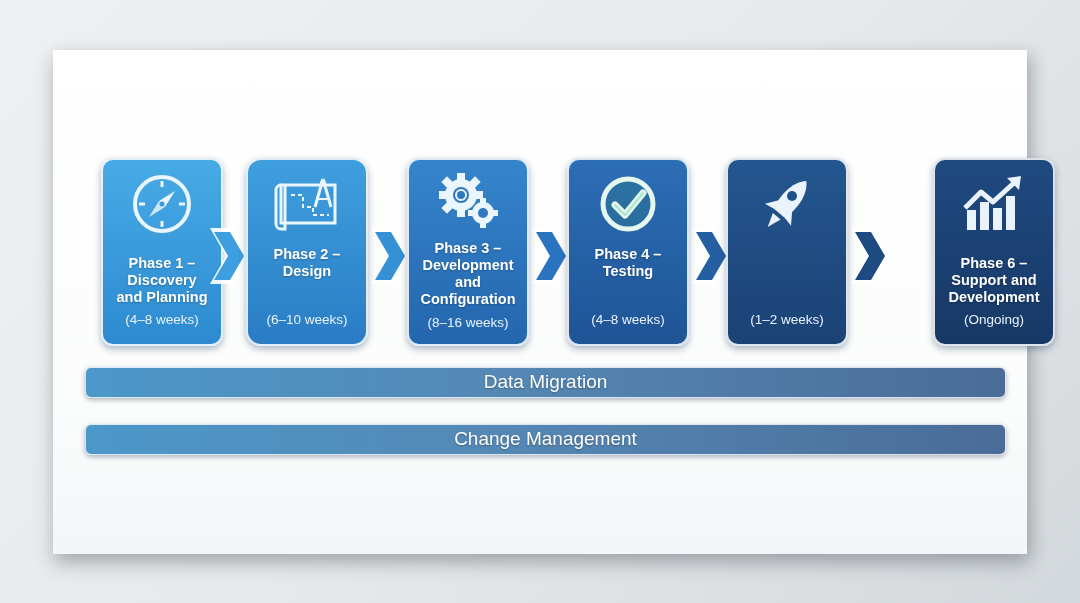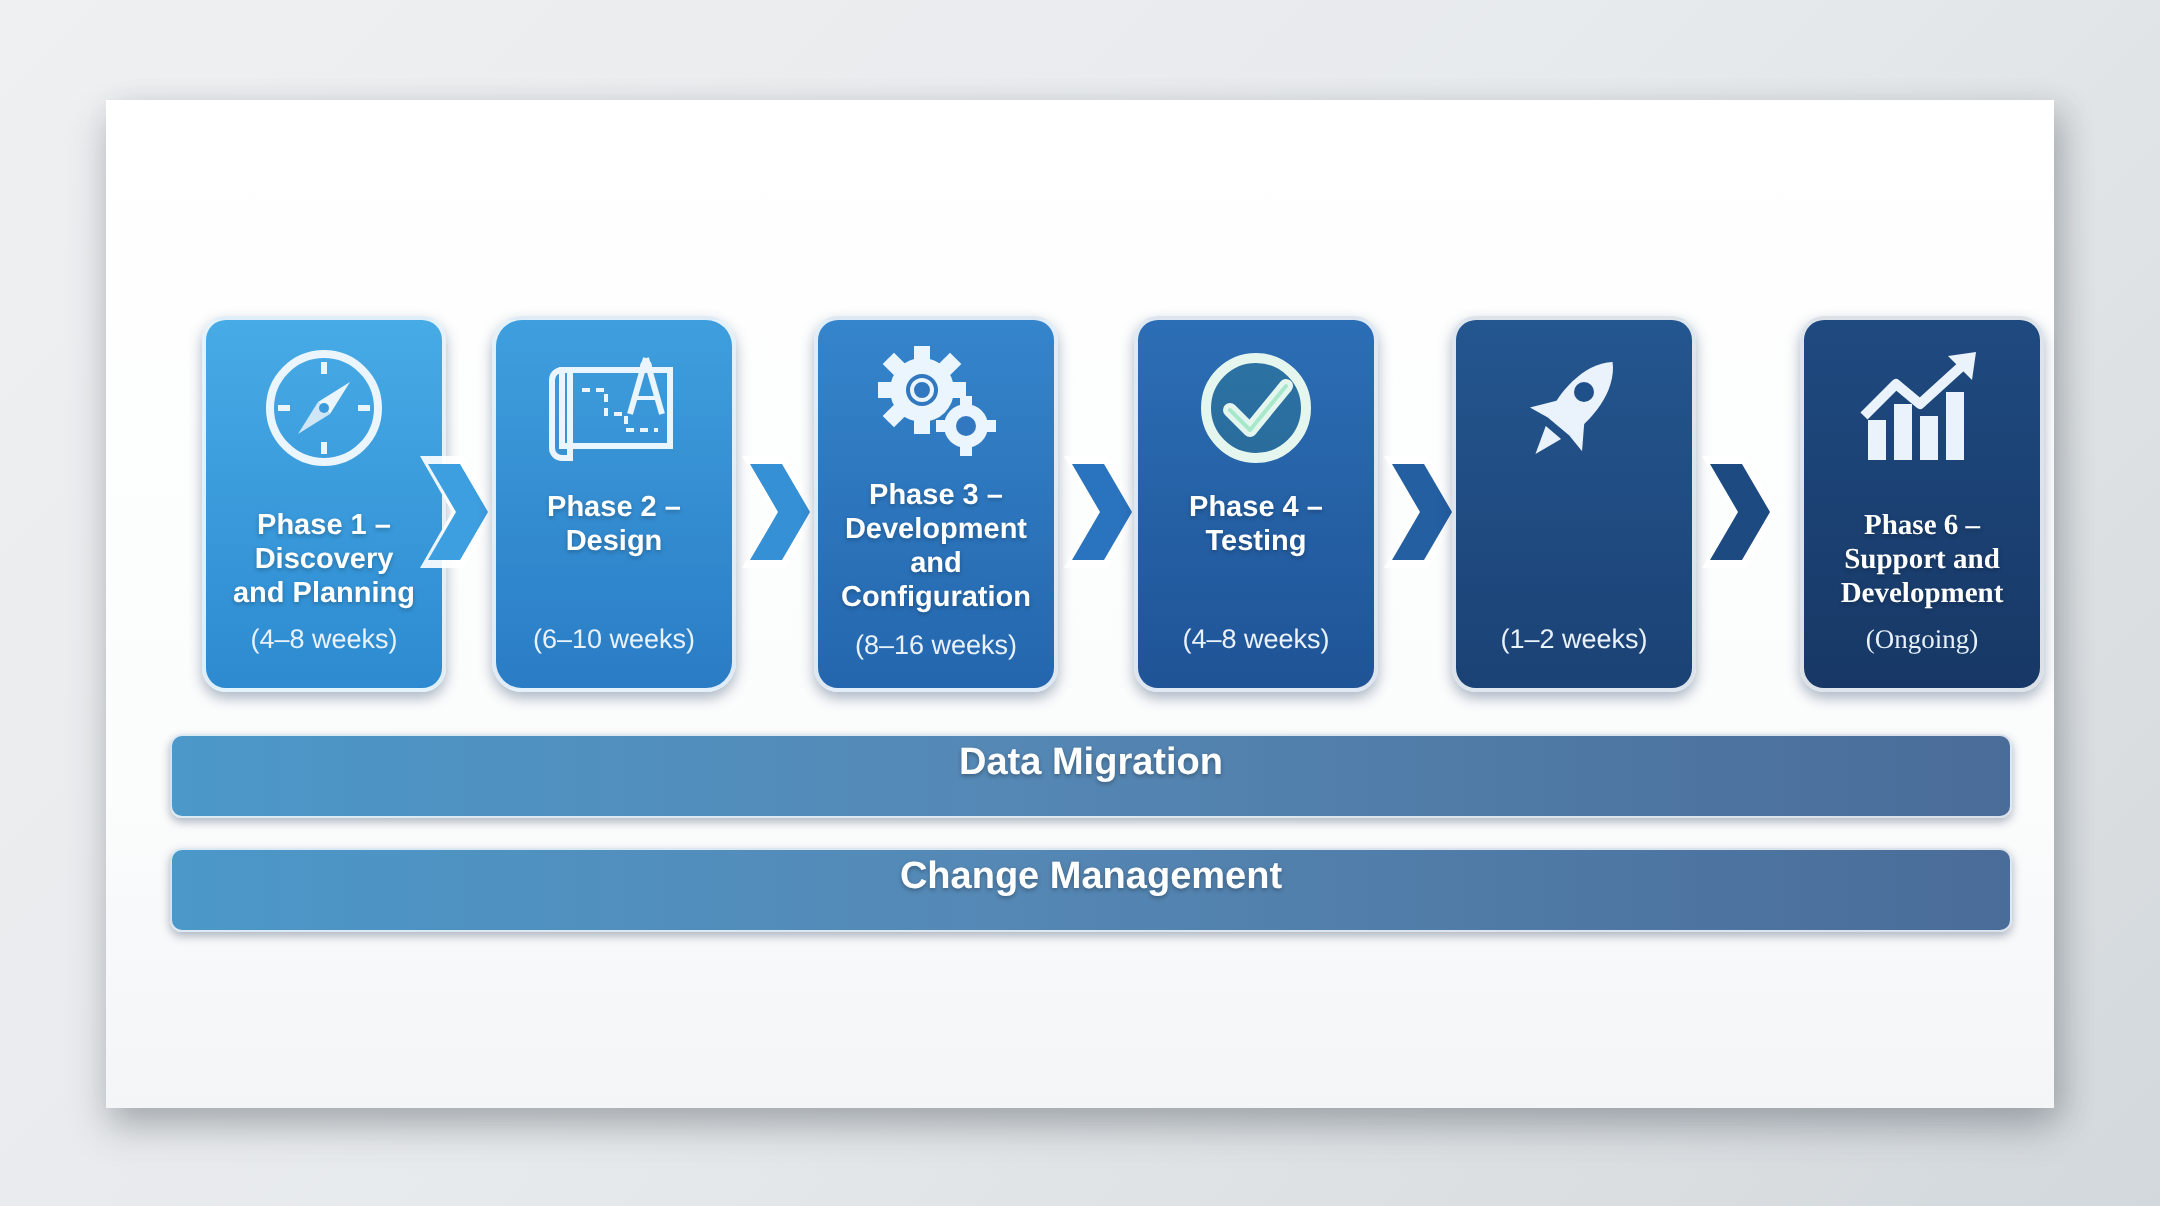--- a/index.html
+++ b/index.html
@@ -27,25 +27,25 @@
     font-weight:bold; font-size:14.5px; line-height:17px;
     text-shadow: 0 1px 2px rgba(0,0,0,0.25);
   }
   .phase .title.top { align-items:flex-start; }
   .phase .dur {
     position:absolute; left:0; right:0; top:152px;
     font-size:13.5px; color:#e9f2fb;
   }
   .arrow { position:absolute; top:226px; width:42px; height:60px; }
   .band {
-    position:absolute; left:85px; width:921px; height:42px; border-radius:6px;
+    position:absolute; left:85px; width:921px; height:31px; border-radius:6px;
     box-sizing:border-box; border:1.5px solid rgba(255,255,255,0.8);
     box-shadow: 0 2px 5px rgba(30,50,80,0.35);
     background: linear-gradient(90deg, #4b98c9 0%, #5588b5 45%, #4a6c98 100%);
-    color:#fff; font-weight:bold; font-size:19px; text-align:center; line-height:28px;
+    color:#fff; font-weight:normal; font-size:19px; text-align:center; line-height:28px;
     text-shadow: 0 1px 2px rgba(0,0,0,0.3);
   }
 </style>
 </head>
 <body>
 
 <div class="card"></div>
 
 <div class="phase" style="left:85px;background:linear-gradient(180deg,#47abe6,#2d8ad0);margin-left:16px;">
   <div class="icon">
@@ -180,21 +180,21 @@
     </svg>
   </div>
   <div class="dur">(1–2 weeks)</div>
 </div>
 
 <svg class="arrow" style="left:849px;" viewBox="0 0 42 60">
   <polygon points="2,2 24,2 40,30 24,58 2,58 18,30" fill="#fff" opacity="0.9"></polygon>
   <polygon points="6,6 22,6 36,30 22,54 6,54 20,30" fill="#1d4a80"></polygon>
 </svg>
 
-<div class="phase" style="left:900px;background:linear-gradient(180deg,#1f4a80,#173866);font-family:Liberation Serif, serif;">
+<div class="phase" style="left:933px;background:linear-gradient(180deg,#1f4a80,#173866);">
   <div class="icon">
     <svg width="66" height="60" viewBox="0 0 66 60">
       <g fill="#eaf3fb">
         <rect x="6" y="36" width="9" height="20"></rect>
         <rect x="19" y="28" width="9" height="28"></rect>
         <rect x="32" y="34" width="9" height="22"></rect>
         <rect x="45" y="22" width="9" height="34"></rect>
       </g>
       <path d="M4 34 L20 18 L32 28 L54 8" fill="none" stroke="#eaf3fb" stroke-width="5" stroke-linejoin="round"></path>
       <polygon points="46,4 60,2 58,16" fill="#eaf3fb"></polygon>

